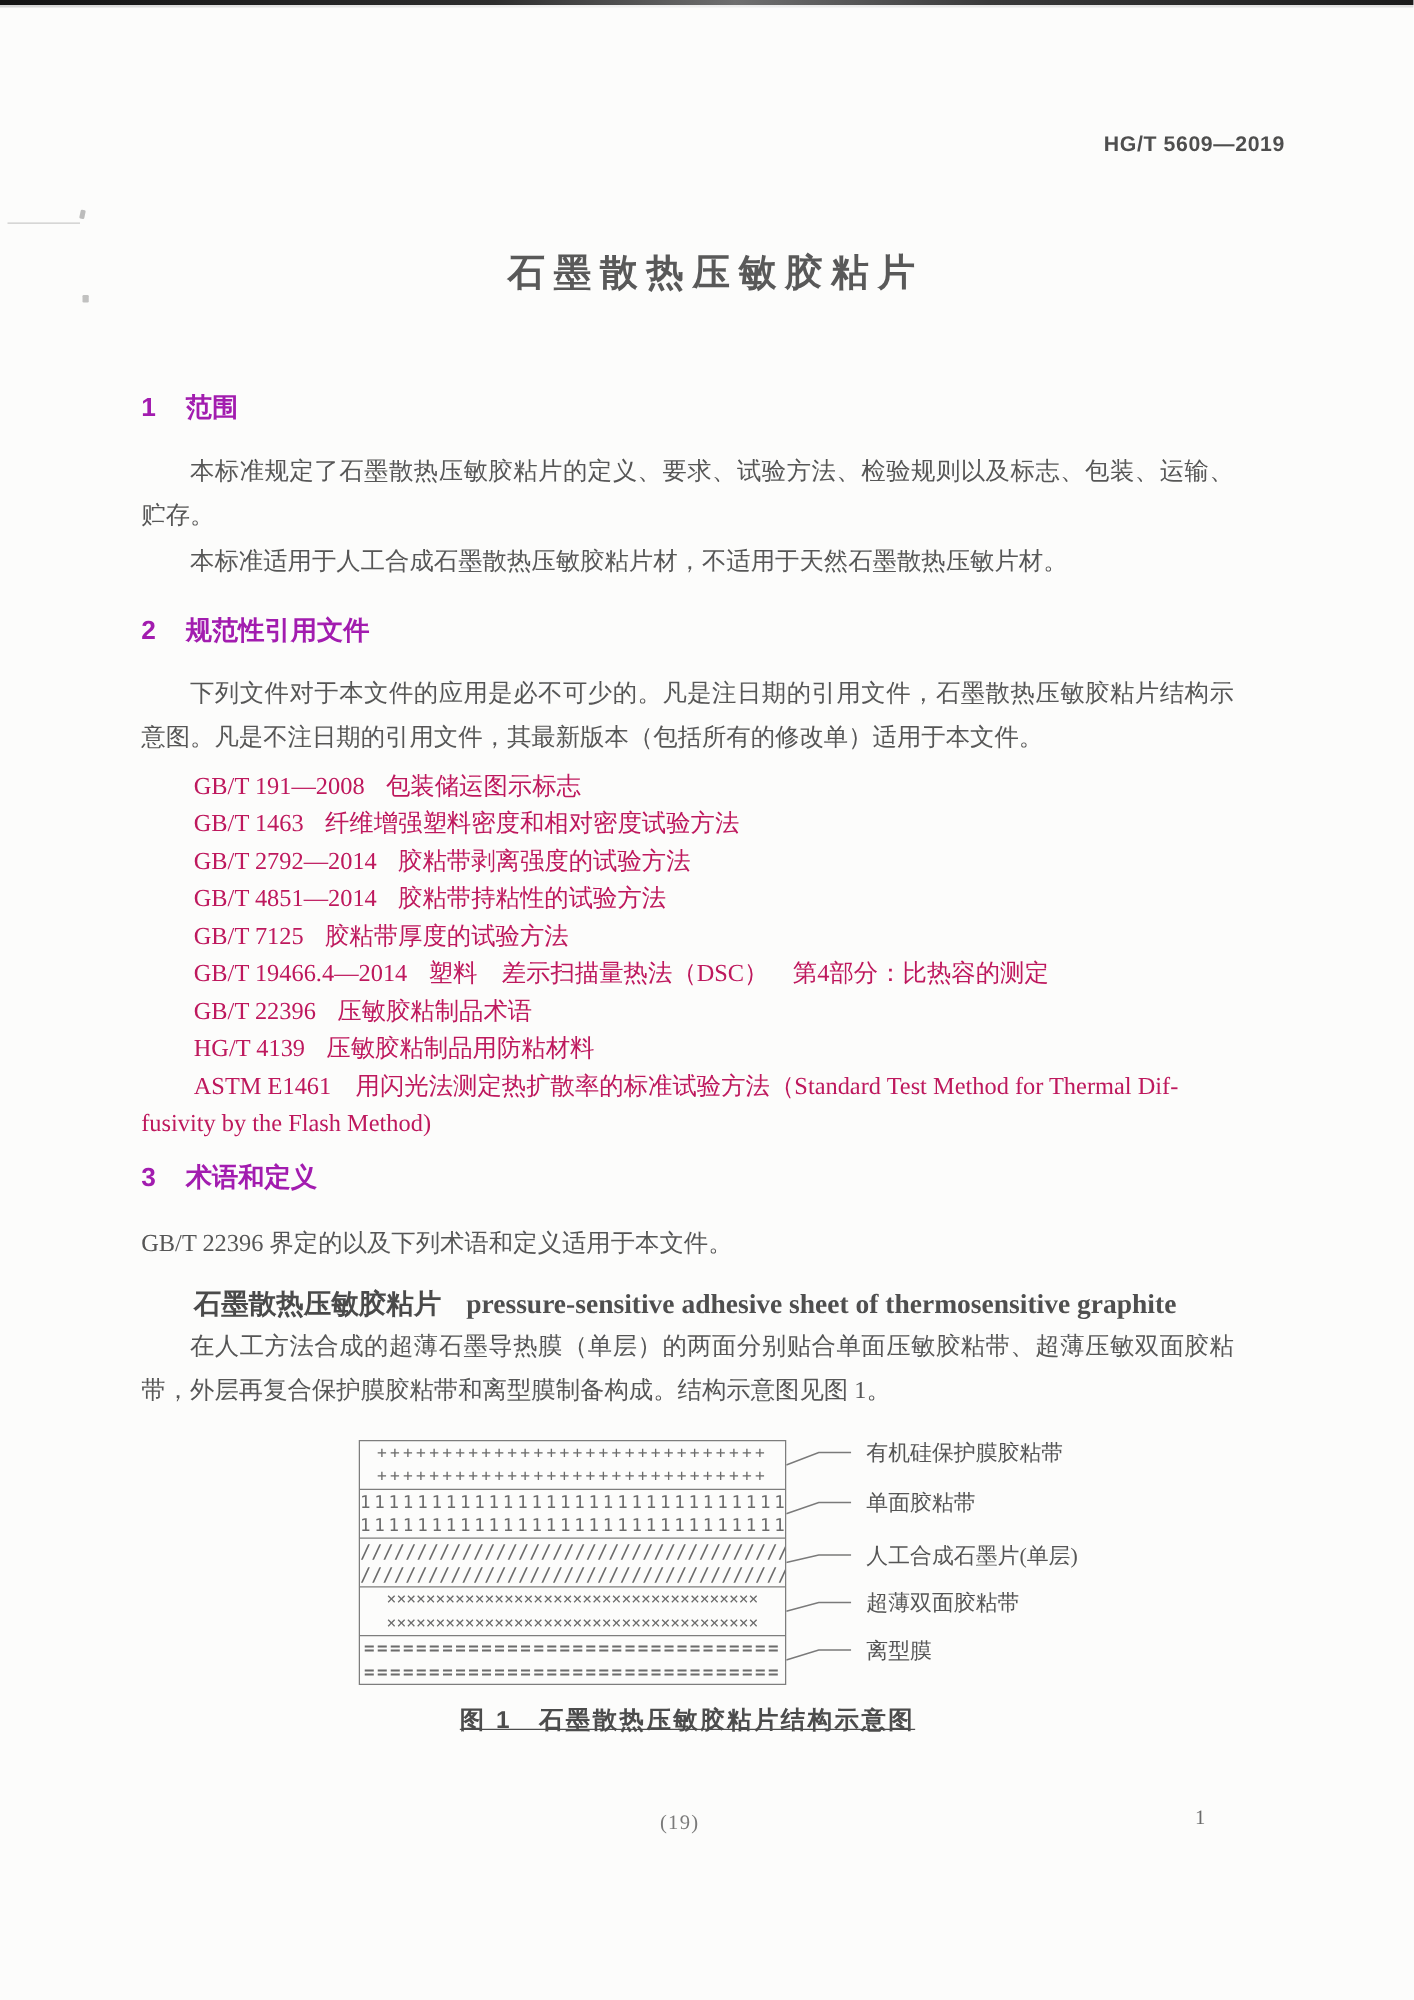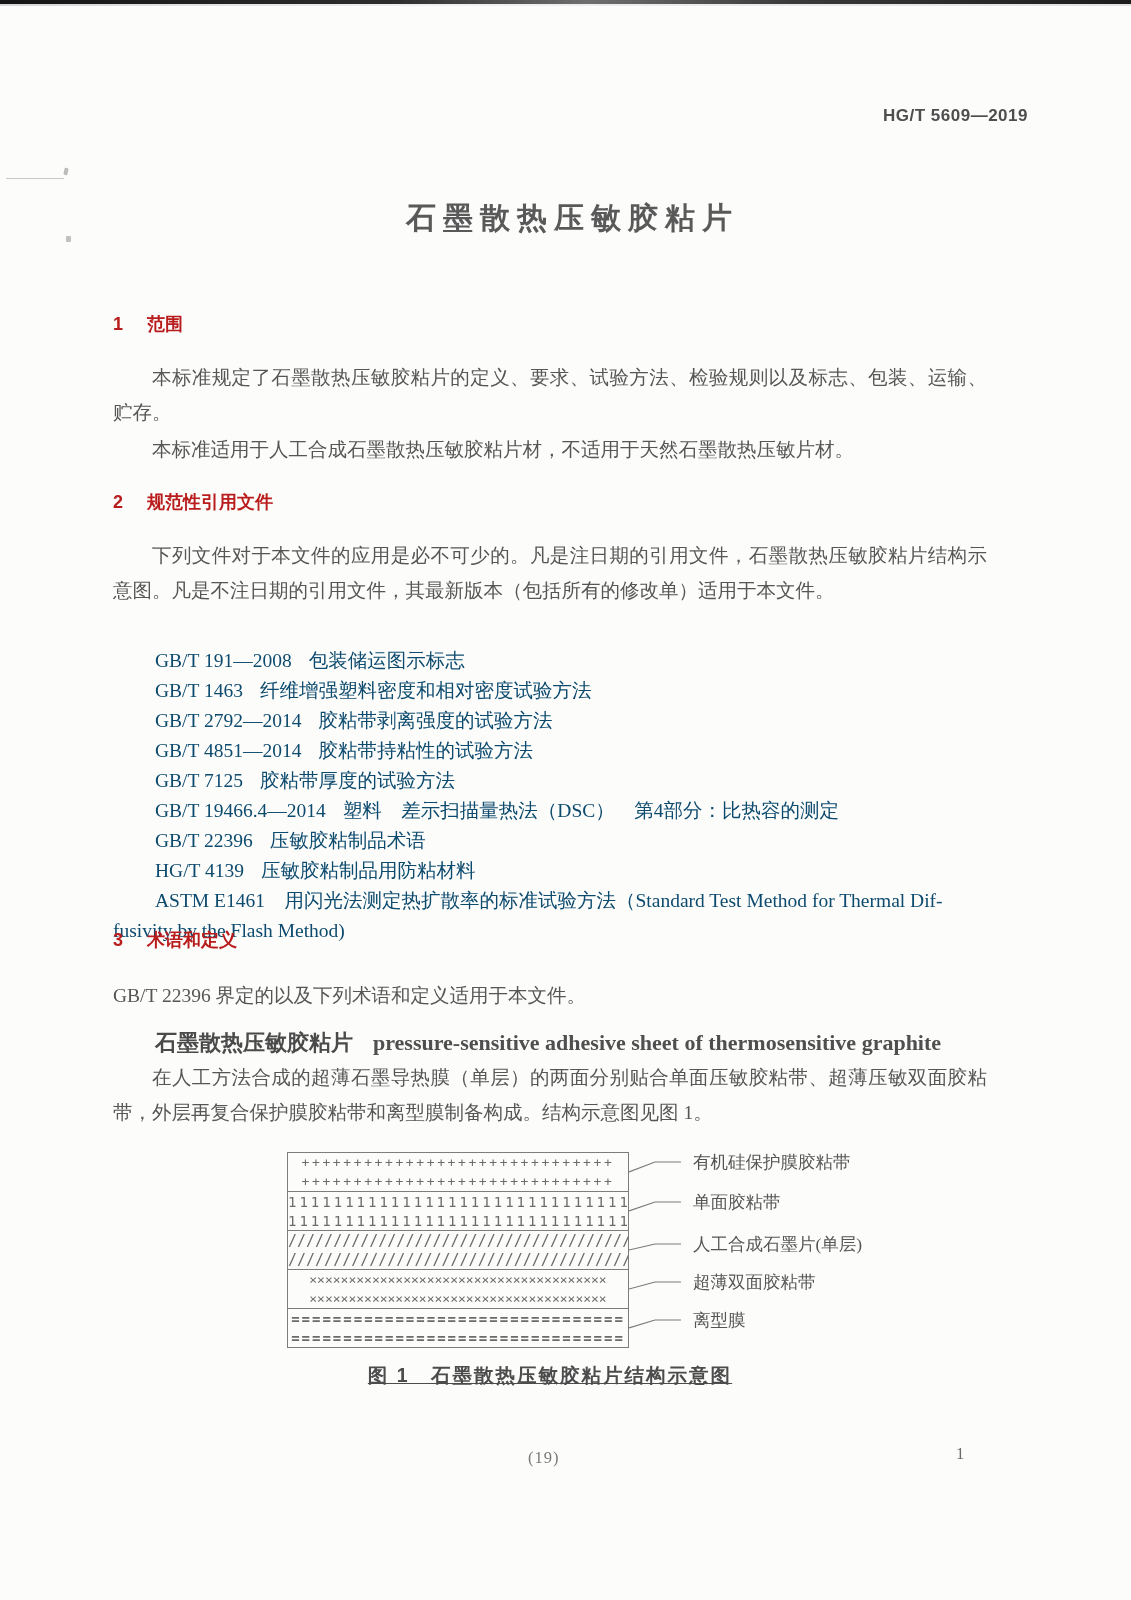--- a/index.html
+++ b/index.html
@@ -25,31 +25,31 @@
   }
   .doc-title{
     position:absolute; top:198px; left:0; width:100%; box-sizing:border-box; padding-left:14px;
     text-align:center;
     font-family:"Liberation Sans","DejaVu Sans",sans-serif; font-weight:bold;
     font-size:30px; letter-spacing:7px; color:#595959;
   }
   .sec-h{
     position:absolute; left:113px;
     font-family:"Liberation Sans","DejaVu Sans",sans-serif; font-weight:bold;
-    font-size:18px; color:#b91c1c;
+    font-size:21px; color:#a21caf;
   }
   .sec-h .num{display:inline-block; margin-right:24px;}
   .para{
     position:absolute; left:113px; width:874px;
     font-size:19.5px; line-height:35px; text-align:justify;
     text-indent:39px; color:#565656;
   }
   .refs{
-    position:absolute; left:113px; top:646px; width:880px;
-    font-size:19.5px; line-height:30px; color:#0c4a6e;
+    position:absolute; left:113px; top:615px; width:880px;
+    font-size:19.5px; line-height:30px; color:#be185d;
   }
   .ref{padding-left:42px; white-space:nowrap;}
   .ref .code{margin-right:17px;}
   .ref-wrap{padding-left:0;}
   .term-line{position:absolute; left:155px; top:1028px; font-size:22px; white-space:nowrap;}
   .term-zh{font-family:"Liberation Sans","DejaVu Sans",sans-serif; font-weight:bold; color:#4a4a4a;}
   .term-en{font-family:"Liberation Serif","DejaVu Serif",serif; font-weight:bold; color:#4f4f4f; margin-left:20px;}
   
   .figure{position:absolute; left:287px; top:1152px; width:760px; height:200px;}
   .stack{

